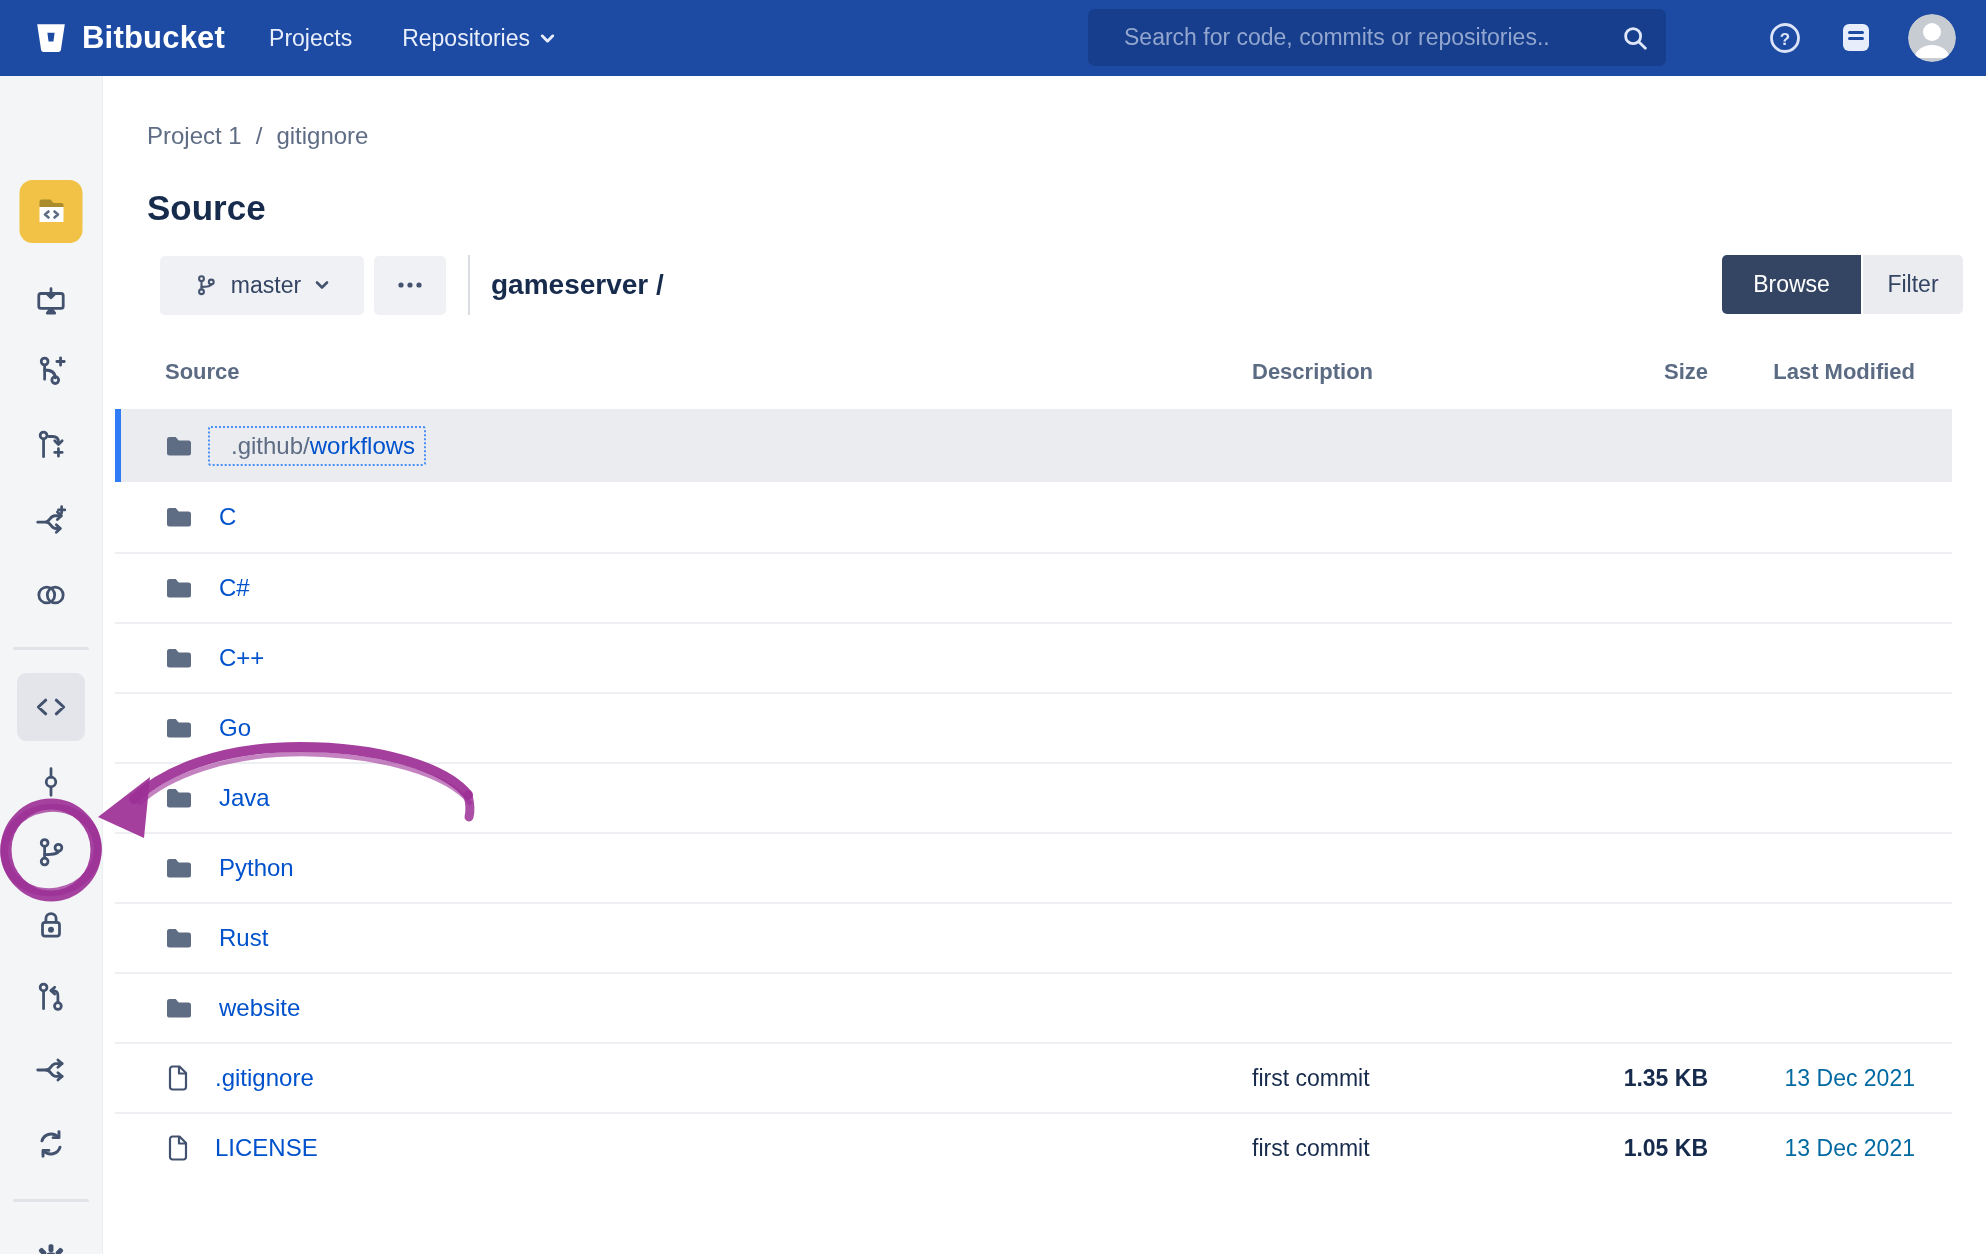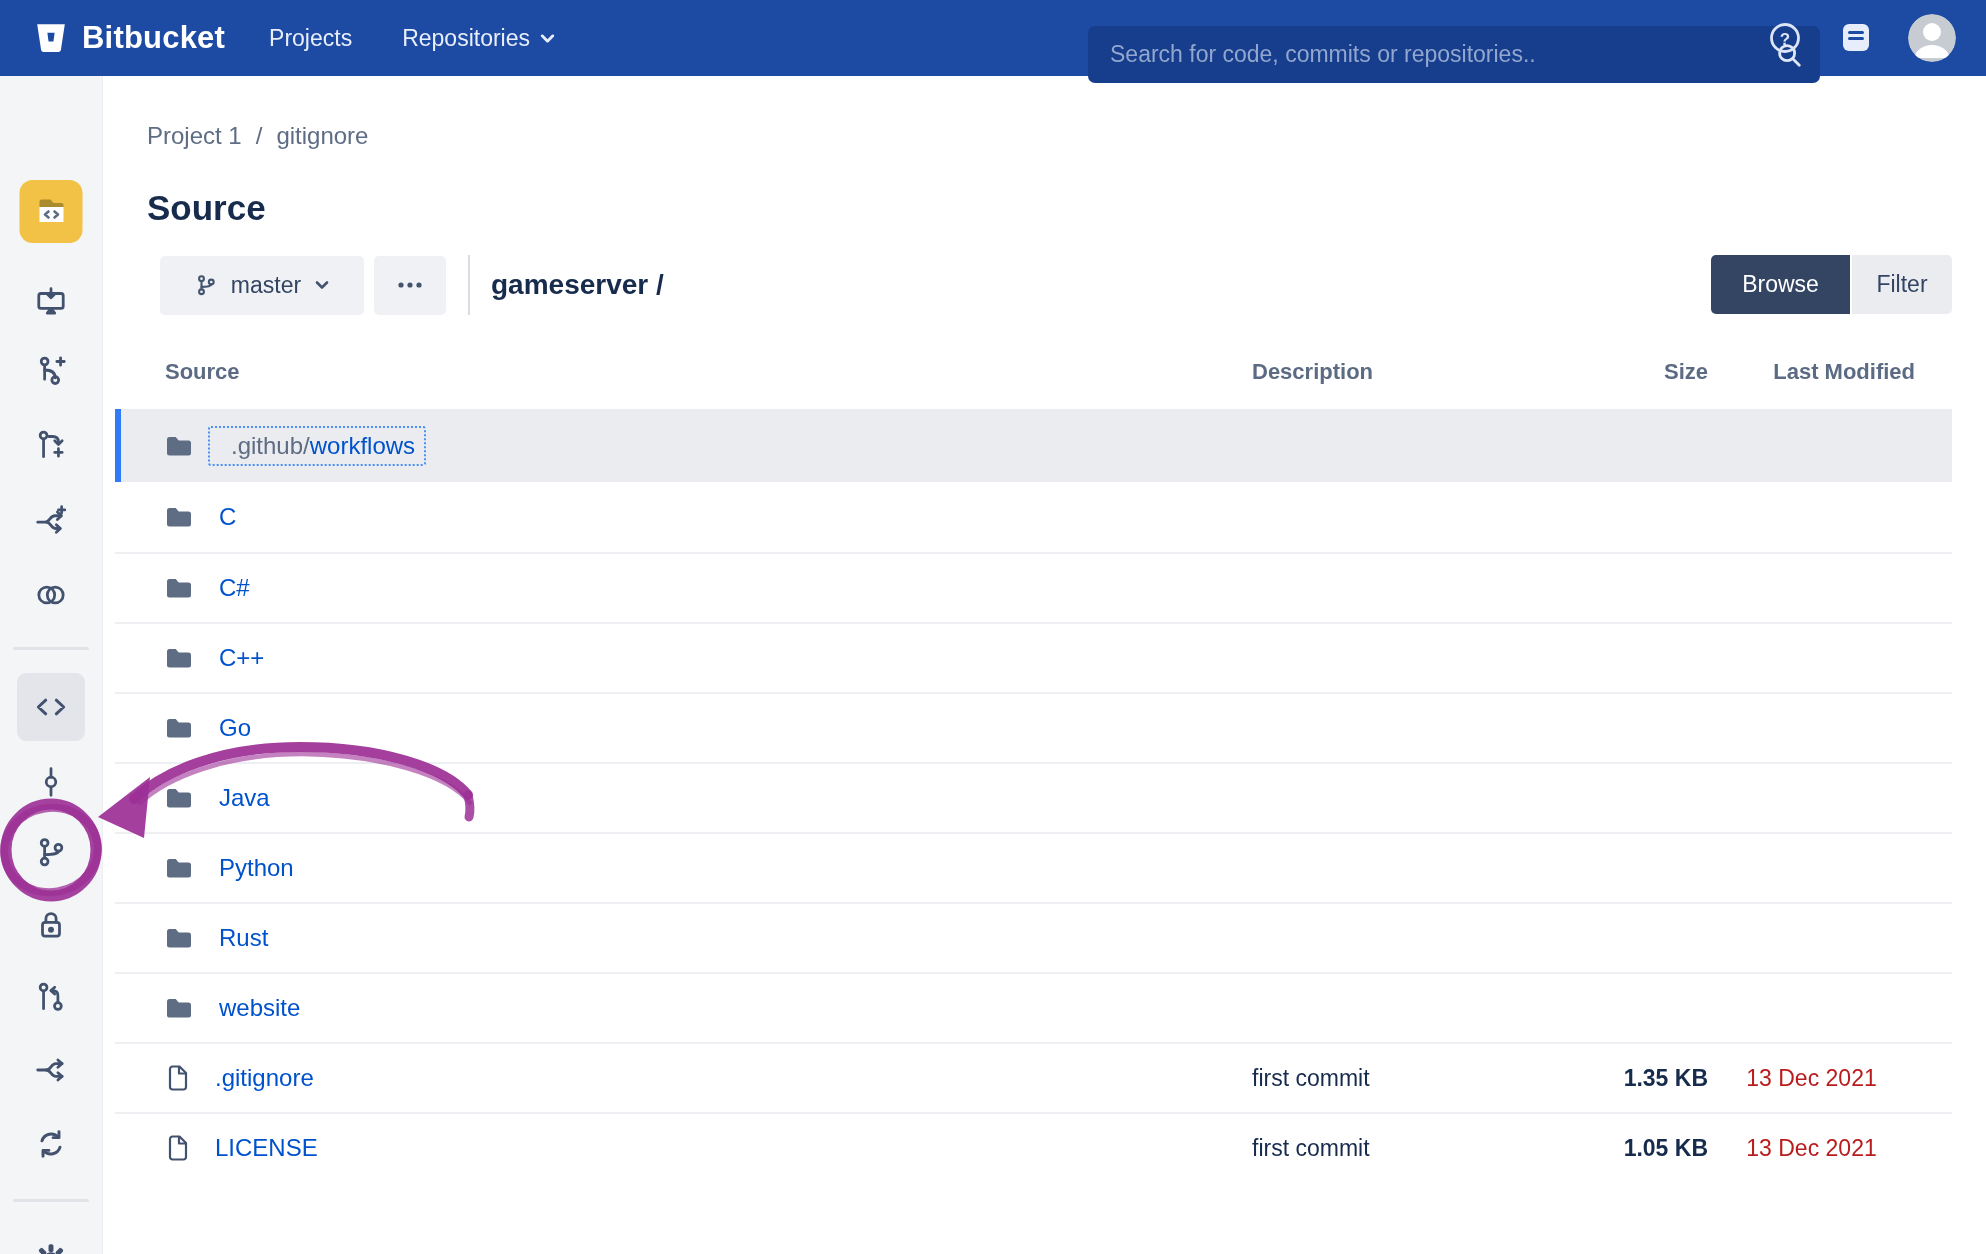--- a/index.html
+++ b/index.html
@@ -5,22 +5,22 @@
   * { margin:0; padding:0; box-sizing:border-box; }
   html,body { width:1986px; height:1254px; overflow:hidden; background:#fff;
     font-family:"Liberation Sans", sans-serif; -webkit-font-smoothing:antialiased; }
 
   
   .topnav { position:relative; height:76px; background:#1d4ba4; display:flex; align-items:center; z-index:5; }
   .brand { display:flex; align-items:center; gap:14px; margin-left:34px; cursor:pointer; }
   .brand-title { color:#fff; font-size:31px; font-weight:600; letter-spacing:.2px; }
   .nav-links { display:flex; align-items:center; margin-left:44px; gap:50px; }
   .nav-link { color:#e9eefb; font-size:23px; font-weight:500; display:flex; align-items:center; gap:9px; cursor:pointer; }
-  .search-wrap { position:absolute; left:1088px; top:26px; width:732px; height:57px;
-    background:#163e8c; border-radius:7px; display:flex; align-items:center; padding:0 16px 0 22px; }
+  .search-wrap { position:absolute; left:1088px; top:9px; width:578px; height:57px;
+    background:#163e8c; border-radius:7px; display:flex; align-items:center; padding:0 16px 0 36px; }
   .search-wrap input { flex:1; background:transparent; border:none; outline:none;
     color:#d7e0f5; font-size:23px; font-family:"Liberation Sans",sans-serif; }
   .search-wrap input::placeholder { color:#92a6cf; }
   .nav-iconbtn { position:absolute; top:20px; width:36px; height:36px; cursor:pointer; }
   .avatar { position:absolute; left:1908px; top:14px; width:48px; height:48px; border-radius:50%; overflow:hidden; cursor:pointer; }
 
   
   .sidebar { position:absolute; left:0; top:76px; width:103px; height:1178px;
     background:#f4f5f7; border-right:1px solid #eceef1; z-index:2; }
   .side-item { position:absolute; left:50%; transform:translateX(-50%); cursor:pointer; display:flex; align-items:center; justify-content:center; }
@@ -36,21 +36,21 @@
   .page-title { margin:34px 0 0 32px; color:#172b4d; font-size:35px; font-weight:700; height:44px; line-height:44px; }
 
   .toolbar { position:relative; margin:25px 0 0 45px; height:60px; display:flex; align-items:center; }
   .btn { background:#f0f1f4; border:none; border-radius:5px; height:59px;
     display:flex; align-items:center; justify-content:center; color:#344563; font-size:23px;
     font-family:"Liberation Sans",sans-serif; cursor:pointer; }
   .btn-branch { width:204px; gap:13px; padding:0 10px; }
   .btn-more { width:72px; margin-left:10px; }
   .toolbar-divider { width:2px; height:60px; background:#d9dde3; margin-left:22px; }
   .path-label { margin-left:21px; color:#172b4d; font-size:28px; font-weight:700; }
-  .toolbar-right { position:absolute; right:34px; top:0; display:flex; }
+  .toolbar-right { position:absolute; right:23px; top:0; display:flex; }
   .btn-browse { width:139px; height:59px; background:#344563; color:#fff; font-size:23px;
     border:none; border-radius:5px 0 0 5px; cursor:pointer; font-family:"Liberation Sans",sans-serif; }
   .btn-filter { width:100px; height:59px; background:#ebecf0; color:#344563; font-size:23px;
     border:none; border-radius:0 5px 5px 0; margin-left:2px; cursor:pointer; font-family:"Liberation Sans",sans-serif; }
 
   
   .table { margin-top:20px; width:1837px; }
   .thead, .trow { display:grid; grid-template-columns:1137px 290px 166px 207px; align-items:center; }
   .thead { height:74px; color:#5c6b84; font-size:22px; font-weight:700; }
   .th-name { padding-left:50px; }
@@ -58,21 +58,21 @@
   .trow { height:70px; cursor:pointer; }
   .trow.sep { border-top:2px solid #edeff2; }
   .trow.selected { height:73px; background:#ebecf0; border-left:6px solid #2f7cf6; }
   .td-name { display:flex; align-items:center; gap:26px; padding-left:50px; }
   .trow.selected .td-name { padding-left:44px; }
   .row-link { color:#0052cc; font-size:24px; font-weight:500; text-decoration:none; }
   .muted-prefix { color:#5e6c84; font-size:24px; font-weight:500;margin-left:12px; }
   .focus-box { border:2px dotted #4a90f5; border-radius:3px; padding:4px 9px; margin-left:-11px; display:inline-flex; }
   .td-desc { color:#172b4d; font-size:23px; }
   .td-size { color:#172b4d; font-size:23px; font-weight:600; }
-  .td-date { color:#b91c1c; font-size:23px; font-weight:500;text-align:center; }
+  .td-date { color:#0369a1; font-size:23px; font-weight:500; }
   .fold-ic { flex:0 0 auto; }
 
   
   .annotation { position:absolute; left:0; top:735px; width:530px; height:200px; z-index:50; pointer-events:none; }
 </style>
 </head>
 <body>
 
 <header class="topnav">
   <div class="brand">

